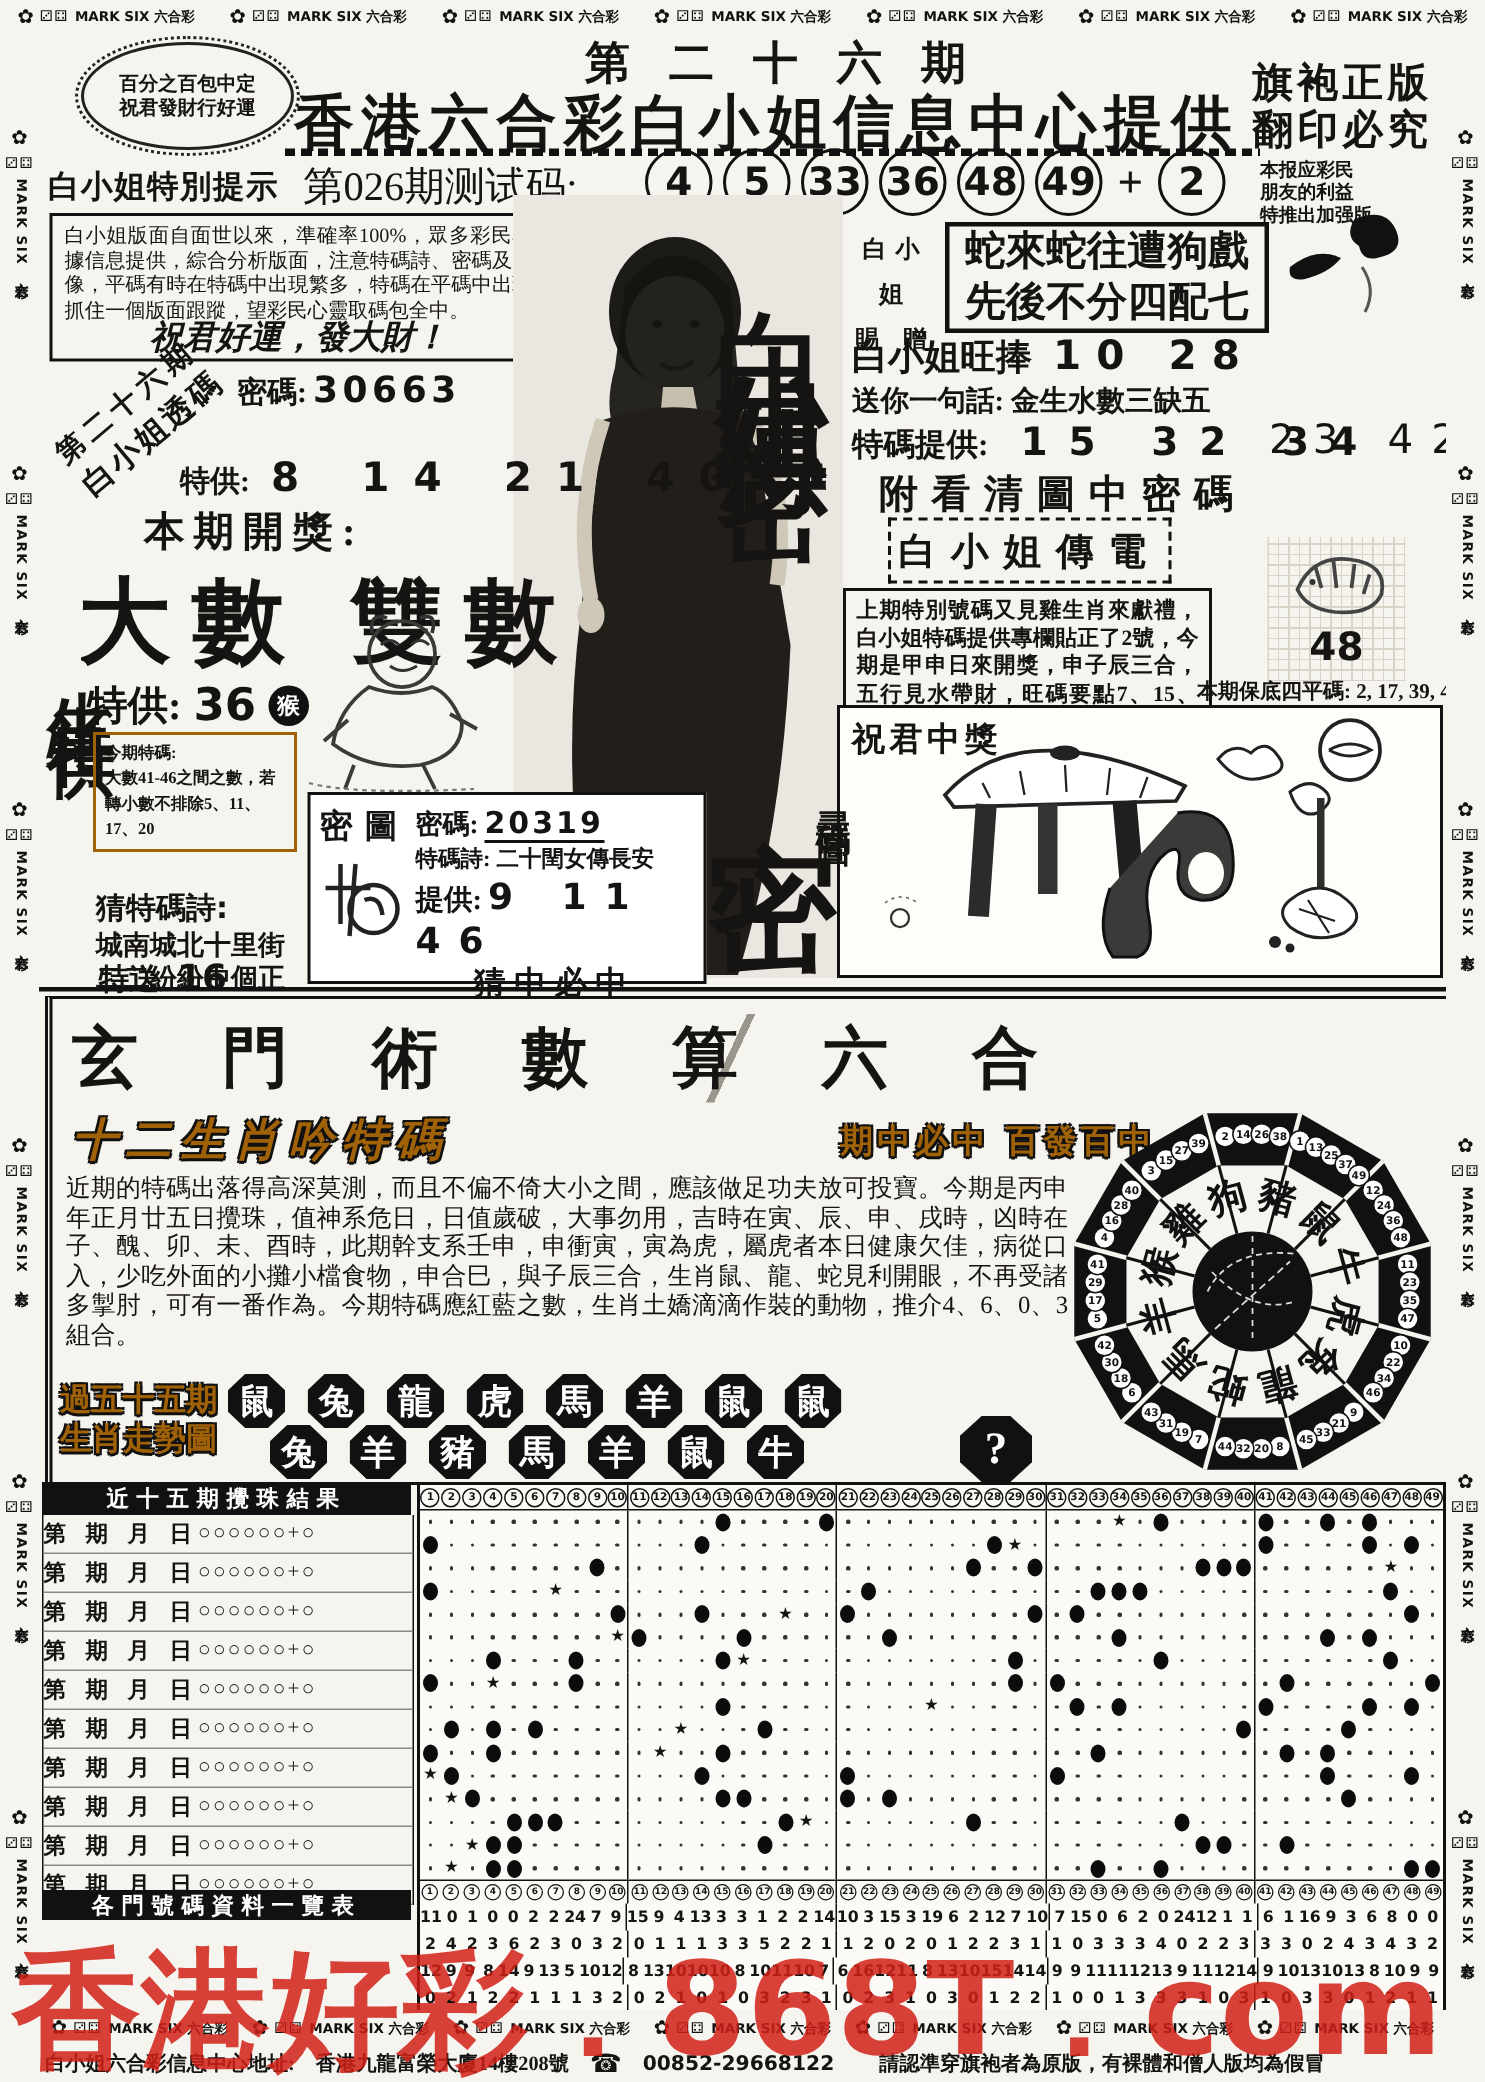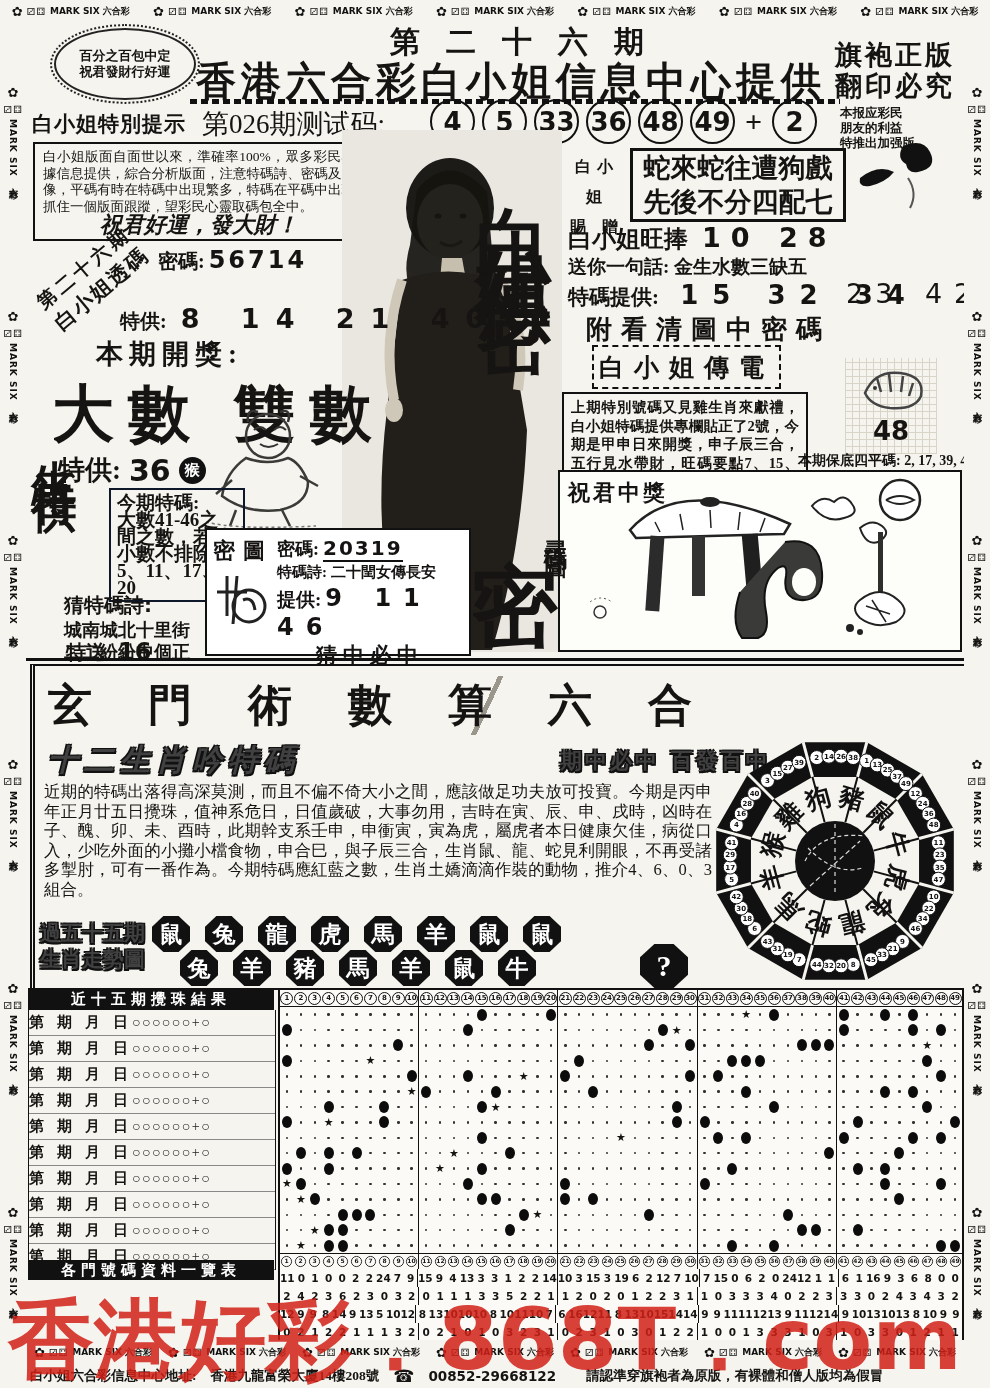--- a/index.html
+++ b/index.html
@@ -35,32 +35,32 @@
   .note3{font-size:12.5px;font-weight:bold;line-height:15px;}
   .introbox{border:2px solid #111;padding:5px 8px;font-size:13.5px;line-height:16.5px;text-align:justify;}
   .bless{font-size:22px;font-weight:bold;font-style:italic;text-align:center;margin-top:2px;}
   
   .rot{transform:rotate(-40deg);transform-origin:center;}
   .lab20{font-size:20px;font-weight:bold;}
   .val24{font-size:24px;font-weight:bold;font-family:"DejaVu Sans",sans-serif;letter-spacing:6px;}
   .bignum{font-size:62px;font-weight:bold;letter-spacing:14px;white-space:nowrap;}
   .badge-circ{display:inline-flex;align-items:center;justify-content:center;width:27px;height:27px;border-radius:50%;
       background:#111;color:#fff;font-size:15px;font-weight:bold;}
-  .sxbox{border:2px solid #0f172a;padding:4px 6px;font-size:19px;line-height:17px;font-weight:bold;margin-left:47px;}
+  .sxbox{border:2px solid #a16207;padding:4px 6px;font-size:11px;line-height:17px;font-weight:bold;}
   .mitu{border:2.5px solid #111;background:#fff;display:flex;padding:6px;}
   .dashedbox{border:2.5px dashed #111;display:flex;align-items:center;justify-content:center;
       font-size:25px;font-weight:bold;letter-spacing:10px;}
   .noticebox{border:2.5px solid #111;padding:4px 7px;font-size:14.5px;line-height:18.5px;font-weight:bold;text-align:justify;}
   .cartoonbox{border:2px solid #111;background:#fdfdfa;}
   
   .sec2{border:2.5px solid #111;border-left:5px double #111;}
   .xuan{font-size:44px;font-weight:bold;letter-spacing:56px;white-space:nowrap;
         background:
           linear-gradient(115deg,transparent 49.6%,#9a968c 49.6%,#9a968c 50.2%,transparent 50.2%);}
-  .outline{color:#404040;text-shadow:-1.5px -1.5px 0 #111,1.5px -1.5px 0 #111,-1.5px 1.5px 0 #111,1.5px 1.5px 0 #111,0 2px 0 #111;}
+  .outline{color:#a16207;text-shadow:-1.5px -1.5px 0 #111,1.5px -1.5px 0 #111,-1.5px 1.5px 0 #111,1.5px 1.5px 0 #111,0 2px 0 #111;}
   .para{font-size:16.5px;line-height:19.6px;text-align:justify;}
   .oct{display:inline-flex;align-items:center;justify-content:center;width:38px;height:36px;background:#111;color:#fff;
        font-size:23px;font-weight:bold;
        clip-path:polygon(30% 0,70% 0,100% 30%,100% 70%,70% 100%,30% 100%,0 70%,0 30%);}
   
   .blkhead{background:#111;color:#fff;font-size:15px;font-weight:bold;letter-spacing:5px;
            display:flex;align-items:center;justify-content:center;}
   .resrow{display:flex;align-items:center;font-size:15px;height:25px;border-bottom:1px solid #888;}
   .resrow .blank{display:inline-block;width:13px;}
   .resrow .circs{font-size:14px;letter-spacing:1.5px;margin-left:4px;color:#222;white-space:nowrap;}
@@ -353,21 +353,21 @@
       <path d="M30 130 Q40 122 52 130" stroke="#555" stroke-width="1" fill="none" stroke-dasharray="2 3"></path>
     </svg>
   </div>
 
   <div class="abs rot ctr" style="left:28px;top:252px;width:130px;">
     <div style="font-size:19px;font-weight:bold;letter-spacing:4px;">第二十六期</div>
     <div style="font-size:21px;font-weight:bold;letter-spacing:2px;">白小姐透碼</div>
   </div>
   <div class="abs" style="left:158px;top:246px;">
     <span class="lab20">密碼:</span>
-    <span class="val24" style="letter-spacing:3px;">56714</span>
+    <span class="val24" style="letter-spacing:3px;">30663</span>
   </div>
   <div class="abs" style="left:120px;top:303px;">
     <span class="lab20">特供:</span>
     <span class="val24" style="font-size:27px;letter-spacing:16px;margin-left:10px;">8 14 21 40</span>
   </div>
   <div class="abs" style="left:96px;top:336px;font-size:27px;font-weight:bold;letter-spacing:6px;">本期開獎:</div>
   <div class="abs bignum" style="left:52px;top:372px;">大數  雙數</div>
   <div class="abs" style="left:58px;top:452px;display:flex;align-items:center;gap:8px;">
     <span style="font-size:27px;font-weight:bold;">特供:</span>
     <span class="sans b" style="font-size:30px;">36</span>

